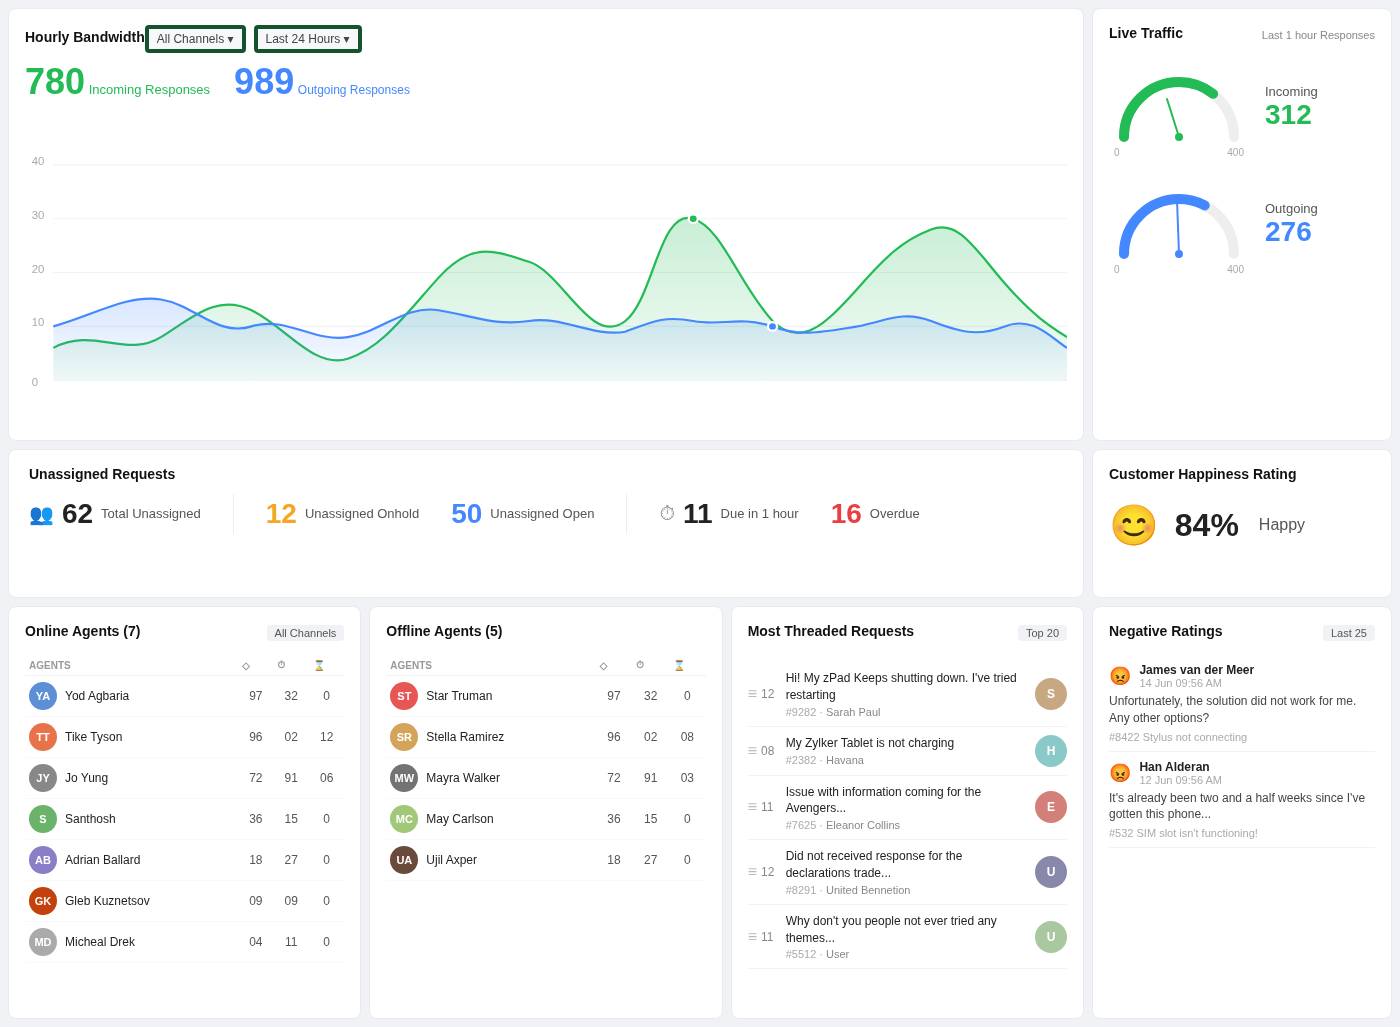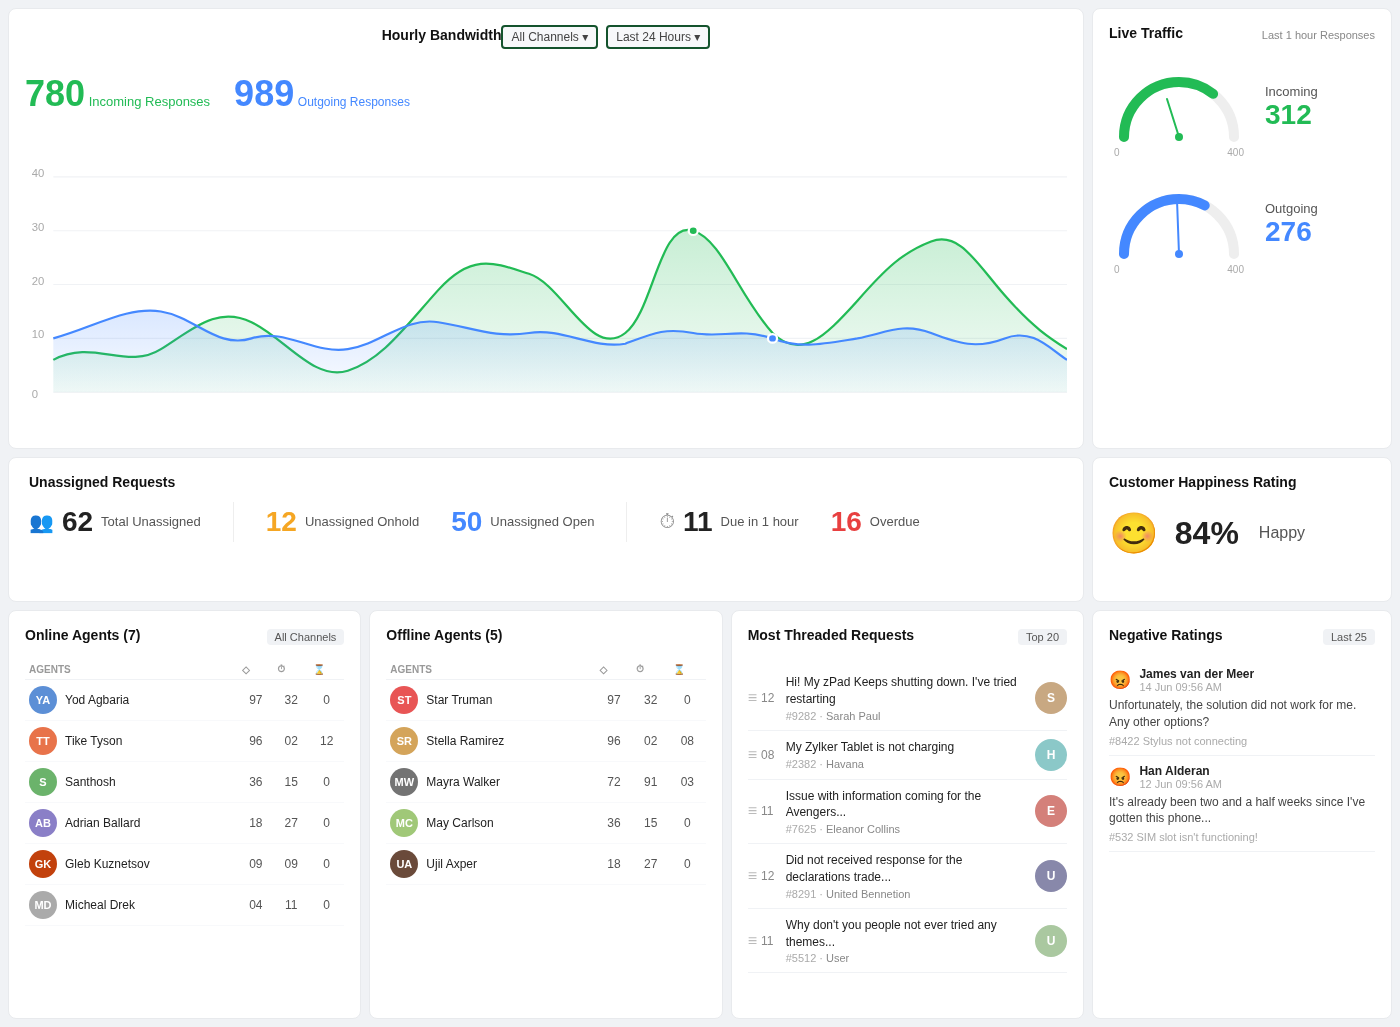--- a/index.html
+++ b/index.html
@@ -15,23 +15,23 @@
 
     
     .unassigned-requests { grid-column: 1; grid-row: 2; }
     .customer-happiness { grid-column: 2; grid-row: 2; }
 
     
     .bottom-row { grid-column: 1 / 3; grid-row: 3; display: grid; grid-template-columns: 1fr 1fr 1fr 300px; gap: 8px; }
 
     
     .card-title { font-size: 14px; font-weight: 600; color: #111; margin-bottom: 4px; }
-    .hb-header { display: flex; justify-content: center; align-items: center; margin-bottom: 24px; }
+    .hb-header { display: flex; justify-content: flex-start; align-items: center; margin-bottom: 8px; }
     .hb-controls { display: flex; gap: 8px; }
-    .hb-dropdown { font-size: 12px; color: #444; background: #f7f8fa; border: 2px solid #14532d; border-radius: 4px; padding: 3px 8px; cursor: pointer; }
+    .hb-dropdown { font-size: 12px; color: #444; background: #f7f8fa; border: 4px solid #14532d; border-radius: 4px; padding: 3px 8px; cursor: pointer; }
     .hb-stats { display: flex; gap: 24px; margin-bottom: 8px; }
     .stat-incoming { font-size: 13px; }
     .stat-incoming .num { font-size: 36px; font-weight: 700; color: #22bb55; }
     .stat-incoming .label { color: #22bb55; font-size: 13px; }
     .stat-outgoing .num { font-size: 36px; font-weight: 700; color: #4488ff; }
     .stat-outgoing .label { color: #4488ff; font-size: 12px; }
     .chart-area { position: relative; width: 100%; height: 280px; }
     .chart-svg { width: 100%; height: 100%; }
 
     
@@ -308,20 +308,31 @@
         <span class="agent-name">Tike Tyson</span>
       </div>
     </td>
     <td>96</td>
     <td>02</td>
     <td>12</td>
   </tr>
             <tr>
     <td>
       <div class="agent-name-cell">
+        <div class="agent-avatar" style="background:#888">JY</div>
+        <span class="agent-name">Jo Yung</span>
+      </div>
+    </td>
+    <td>72</td>
+    <td>91</td>
+    <td>06</td>
+  </tr>
+            <tr>
+    <td>
+      <div class="agent-name-cell">
         <div class="agent-avatar" style="background:#6bb36b">S</div>
         <span class="agent-name">Santhosh</span>
       </div>
     </td>
     <td>36</td>
     <td>15</td>
     <td>0</td>
   </tr>
             <tr>
     <td>

